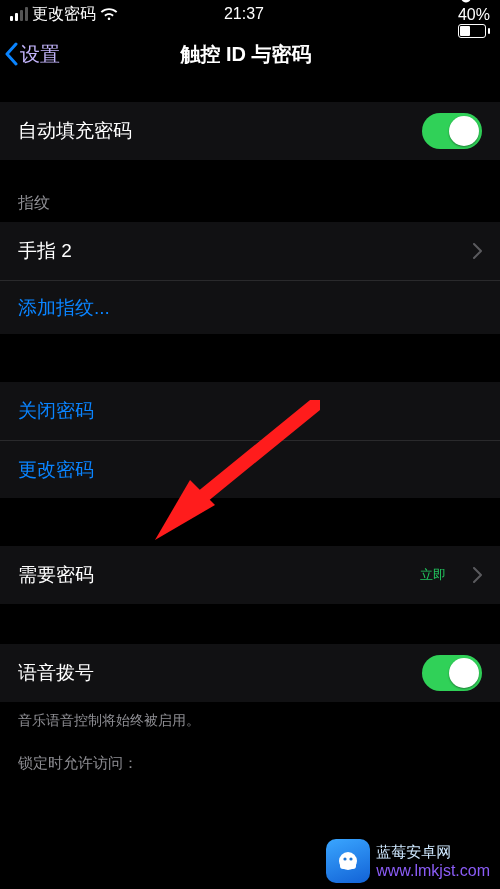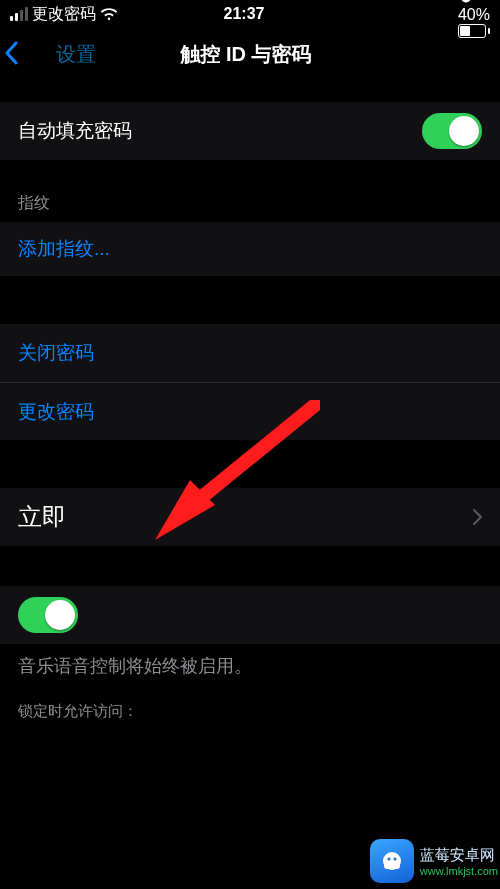--- a/index.html
+++ b/index.html
@@ -2,61 +2,61 @@
 <html><head>
 <meta charset="utf-8">
 <style>
   * { margin: 0; padding: 0; box-sizing: border-box; -webkit-font-smoothing: antialiased; }
   html, body { width: 500px; height: 889px; overflow: hidden; background: #000; font-family: -apple-system, "Helvetica Neue", Arial, sans-serif; color: #fff; }
   .screen { position: relative; width: 500px; height: 889px; background: #000; }
 
   
   .status-bar { position: relative; display: flex; align-items: center; justify-content: space-between; height: 28px; padding: 0 10px; font-size: 16px; font-weight: 500; }
   .status-left { display: flex; align-items: center; gap: 4px; }
-  .status-center { position: absolute; left: 0; right: 12px; text-align: center; font-weight: 700; }
+  .status-center { position: absolute; left: 0; right: 12px; text-align: center; font-weight: 400; }
   .status-right { display: flex; align-items: flex-start; gap: 0; flex-direction: column; }
   .signal-bars { display: inline-flex; align-items: flex-end; gap: 2px; }
   .signal-bars span { width: 3px; background: #fff; border-radius: 1px; }
   .signal-bars span:nth-child(1){height:5px;} .signal-bars span:nth-child(2){height:8px;}
   .signal-bars span:nth-child(3){height:11px;background:#555;} .signal-bars span:nth-child(4){height:14px;background:#555;}
   .wifi-icon, .alarm-icon { display:inline-flex; }
   .battery { display:inline-flex; align-items:center; gap:2px; }
   .battery-body { width:28px; height:14px; border:1.5px solid #fff; border-radius:3px; position:relative; }
   .battery-fill { position:absolute; left:1px; top:1px; bottom:1px; width:40%; background:#fff; border-radius:1px; }
   .battery-cap { width:2px; height:6px; background:#fff; border-radius:1px; }
 
   
   .nav { position:relative; height:52px; display:flex; align-items:center; }
-  .back { display:flex; align-items:flex-start; color:#0369a1; font-size:20px; padding-left:4px;gap:36px; }
+  .back { display:flex; align-items:center; color:#c4b5fd; font-size:20px; padding-left:4px; }
   .back-chevron { width:14px; height:24px; margin-right:2px; }
   .nav-title { position:absolute; left:0; right:8px; text-align:center; font-size:20px; font-weight:600; }
 
   
   .group-spacer { height:22px; }
   .section-header { font-size:16px; color:#8e8e93; padding:12px 18px 8px;margin-top:21px; }
   .row { display:flex; align-items:center; justify-content:space-between; padding:8px 18px; min-height:58px; background:#111113; font-size:19px; }
   .row + .row { border-top:1px solid #2a2a2c; }
   .row.link { color:#0a84ff; }
   .row .label { flex:1; }
-  .row .value { color:#ffffff; font-size:24px; margin-right:12px; }
+  .row .value { color:#22c55e; font-size:13px; margin-right:26px; }
   .chevron { width:10px; height:16px; }
   .add-row { min-height:54px; }
 
   .switch { position:relative; width:60px; height:36px; border-radius:18px; background:#30d158; }
   .switch .knob { position:absolute; right:3px; top:3px; width:30px; height:30px; border-radius:50%; background:#fff; box-shadow:0 1px 2px rgba(0,0,0,.4); }
 
-  .footer-text { font-size:18px; color:#8e8e93; padding:10px 18px 0; }
+  .footer-text { font-size:14px; color:#8e8e93; padding:10px 18px 0; }
   .footer-text2 { font-size:15px; color:#8e8e93; padding:24px 18px 0; }
 
   
   .arrow { position:absolute; left:140px; top:400px; width:180px; height:150px; pointer-events:none; }
 
   
-  .watermark { position:absolute; right:2px; bottom:6px; display:flex; align-items:center; gap:6px; font-size:15px; color:#cfe8ff; text-shadow:0 1px 2px rgba(0,0,0,.6); }
-  .watermark .sub { font-size:11px; color:#22c55e; display:block; }
+  .watermark { position:absolute; right:10px; bottom:6px; display:flex; align-items:center; gap:6px; font-size:15px; color:#cfe8ff; text-shadow:0 1px 2px rgba(0,0,0,.6); }
+  .watermark .sub { font-size:16px; color:#8b5cf6; display:block; }
   .wm-icon { width:44px; height:44px; border-radius:10px; background:linear-gradient(160deg,#3aa6ff,#1262d6); display:flex; align-items:center; justify-content:center; }
 </style>
 </head>
 <body>
 
 <div class="screen">
 
   <div class="status-bar">
     <div class="status-left">
       <span class="signal-bars">
@@ -103,45 +103,53 @@
 
   <div class="row">
     <span class="label">自动填充密码</span>
     <span class="switch">
         <span class="knob"></span>
       </span>
   </div>
 
   <div class="section-header">指纹</div>
 
+  <div class="row">
+    <span class="label">手指 2</span>
+    <svg class="chevron" viewBox="0 0 10 16">
+        <path d="M2 1l7 7-7 7" stroke="#5a5a5e" stroke-width="2" fill="none" stroke-linecap="round" stroke-linejoin="round"></path>
+      </svg>
+  </div>
   <div class="row link add-row">
     <span class="label">添加指纹...</span>
   </div>
 
   <div class="group-spacer" style="height:48px;"></div>
 
   <div class="row link">
     <span class="label">关闭密码</span>
   </div>
   <div class="row link">
     <span class="label">更改密码</span>
   </div>
 
   <div class="group-spacer" style="height:48px;"></div>
 
   <div class="row">
+    <span class="label">需要密码</span>
     <span class="value">立即</span>
     <svg class="chevron" viewBox="0 0 10 16">
         <path d="M2 1l7 7-7 7" stroke="#5a5a5e" stroke-width="2" fill="none" stroke-linecap="round" stroke-linejoin="round"></path>
       </svg>
   </div>
 
   <div class="group-spacer" style="height:40px;"></div>
 
   <div class="row">
+    <span class="label">语音拨号</span>
     <span class="switch">
         <span class="knob"></span>
       </span>
   </div>
   <div class="footer-text">音乐语音控制将始终被启用。</div>
   <div class="footer-text2">锁定时允许访问：</div>
 
   <svg class="arrow" viewBox="0 0 180 150">
     <path d="M175 5 L40 115" stroke="#ff1c1c" stroke-width="14" stroke-linecap="round"></path>
     <polygon points="15,140 75,105 50,80" fill="#ff1c1c"></polygon>

